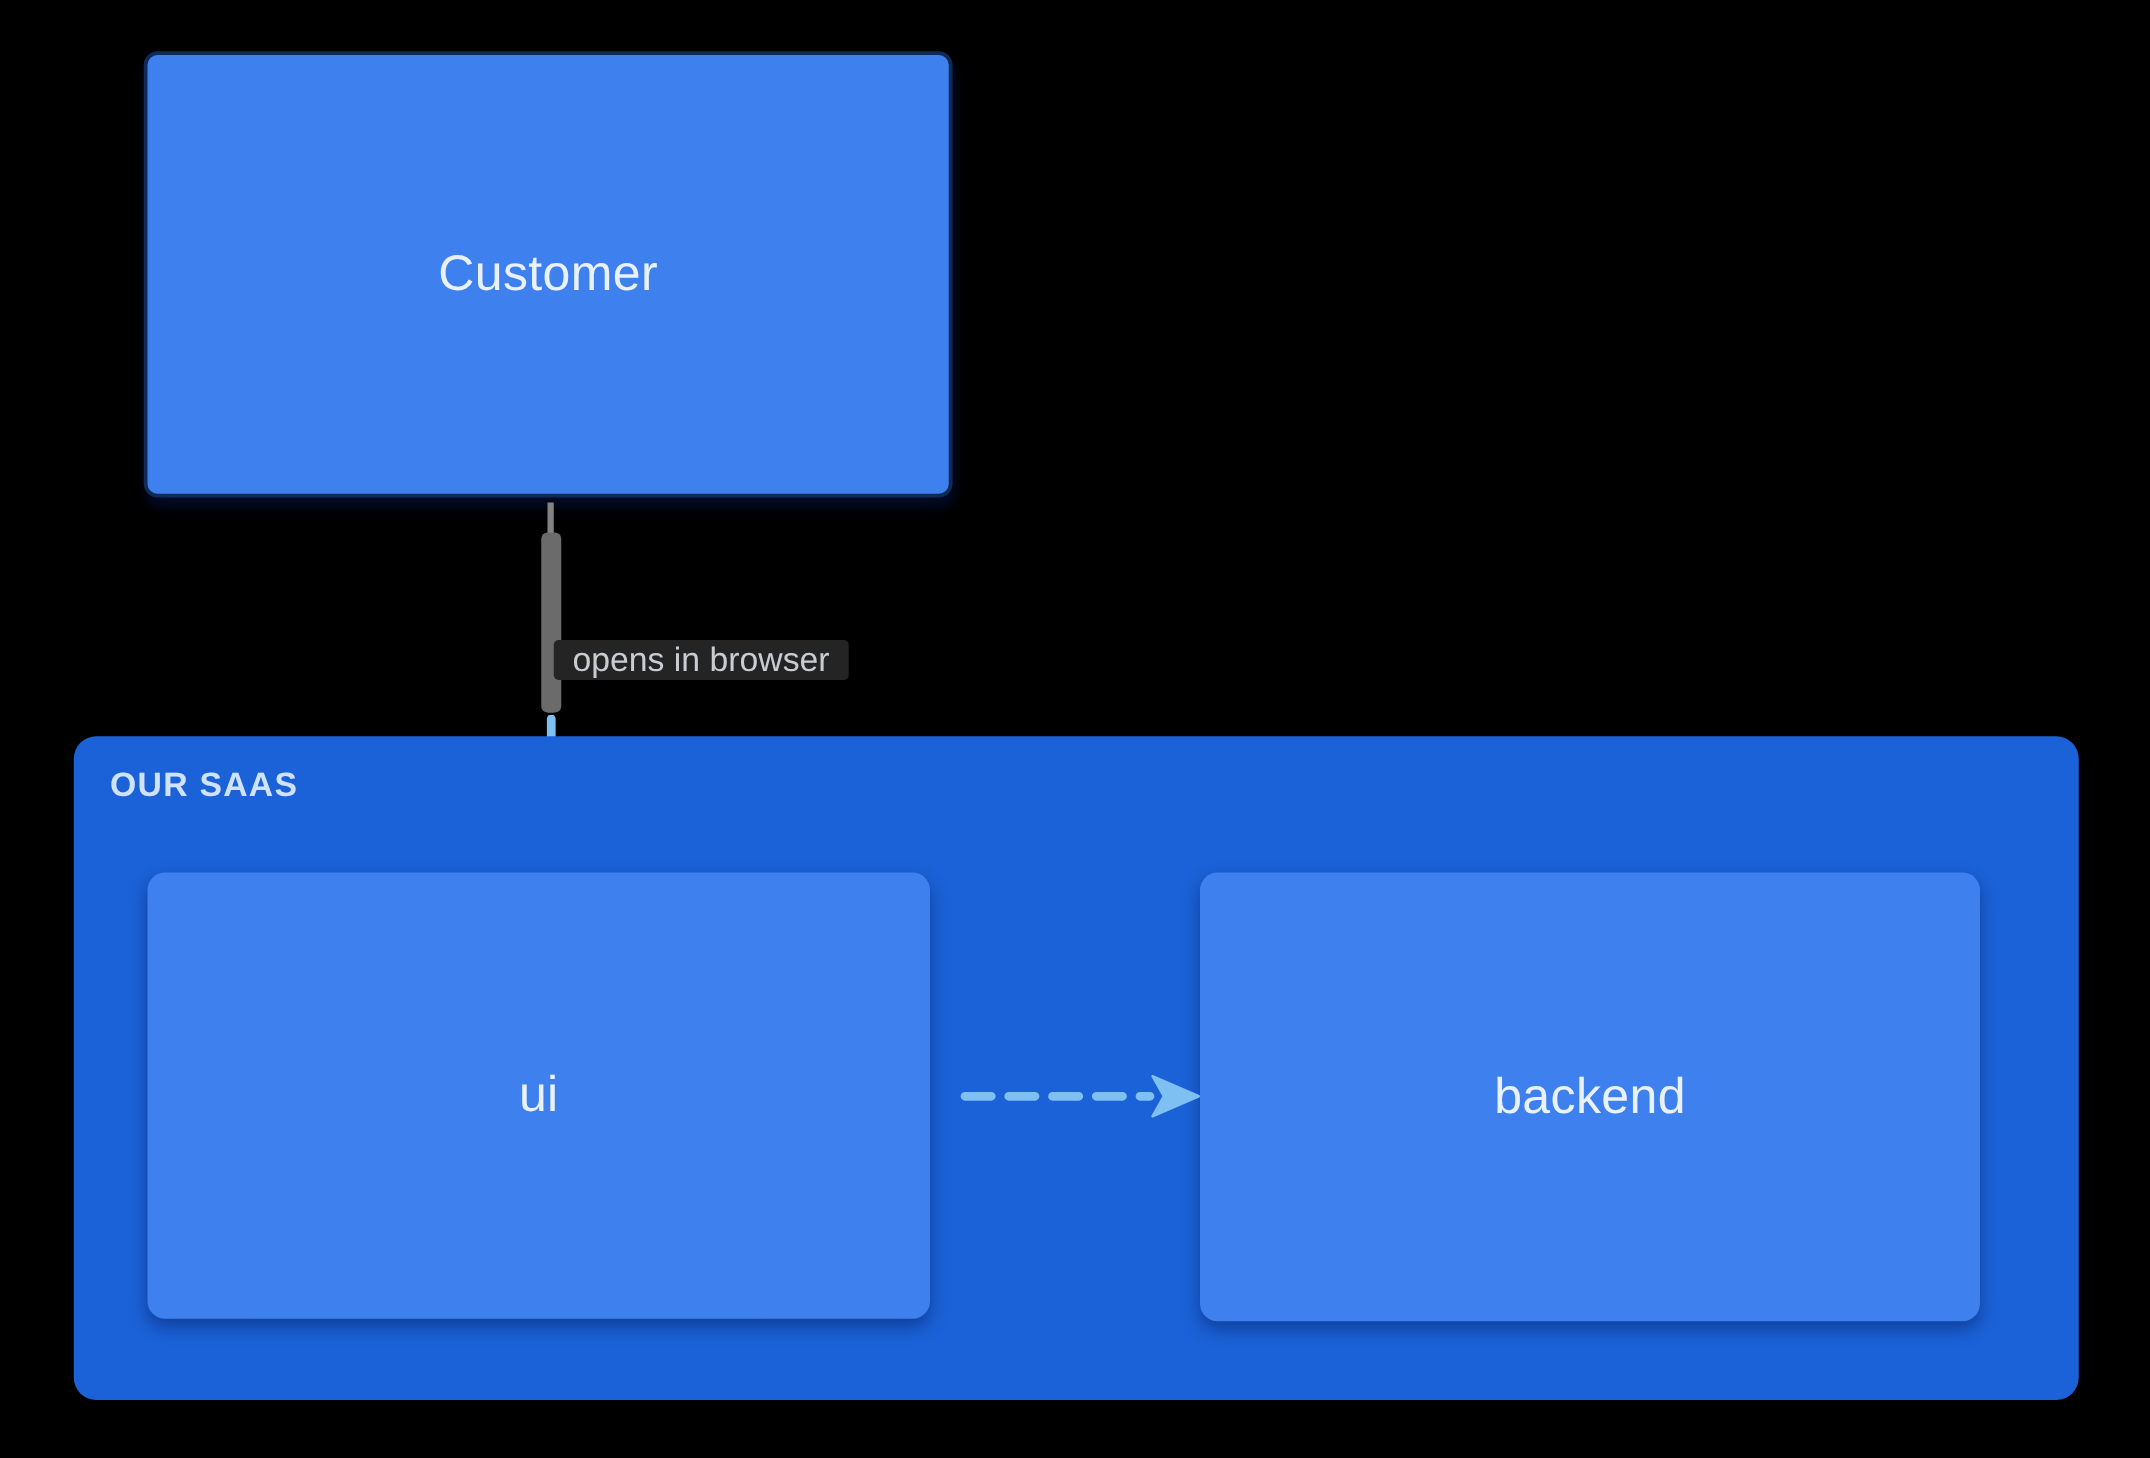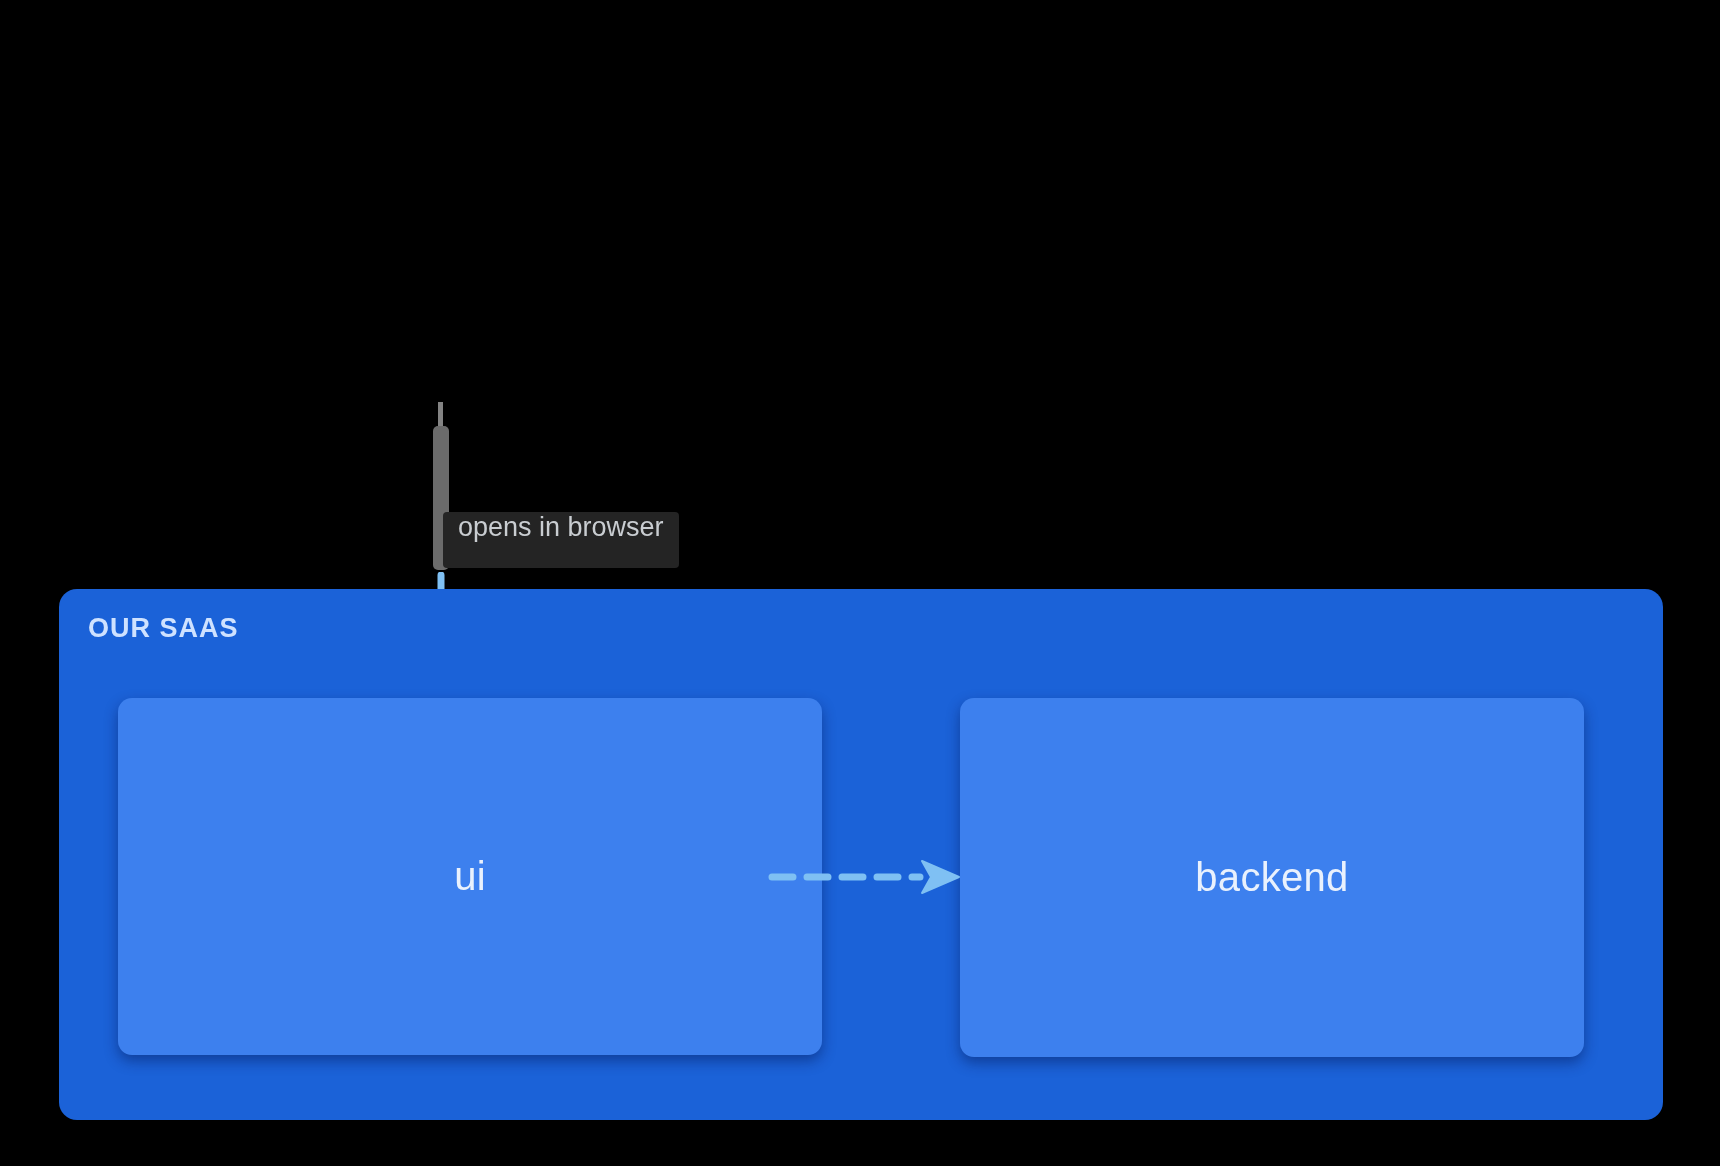--- a/index.html
+++ b/index.html
@@ -31,21 +31,21 @@
     border: 3px solid var(--node-border, #112a55);
     border-radius: 11px;
     box-shadow: 2px 7px 9px rgba(2, 12, 40, 0.95);
   }
   .node-inner {
     position: absolute;
     background: var(--node-fill, #3d80ee);
     border-radius: 14px;
     box-shadow: 0 6px 14px rgba(2, 20, 80, 0.45);
   }
-  .node-ui      { left: 59px;  top: 109px; width: 704px; height: 357px; }
+  .node-ui      { left: 59px;  top: 109px; width: 626px; height: 357px; }
   .node-backend { left: 901px; top: 109px; width: 624px; height: 359px; }
 
   
   .saas {
     position: absolute;
     left: 59px; top: 577px; width: 1604px; height: 531px;
     background: var(--container-fill, #1b62d8);
     border-radius: 18px;
     margin-top: 12px;
   }
@@ -65,22 +65,22 @@
     background: var(--edge-gray-thin, #838383);
   }
   .edge-v-band {
     position: absolute;
     left: 433px; top: 426px; width: 16px; height: 144px;
     background: var(--edge-gray, #6b6b6b);
     border-radius: 5px;
   }
   .edge-label {
     position: absolute;
-    left: 443px; top: 512px; height: 56px;
-    display: flex; align-items: flex-start;
+    left: 443px; top: 512px; height: 32px;
+    display: flex; align-items: flex-end;
     padding: 0 15px;
     background: var(--edge-label-bg, #242424);
     border-radius: 4px;
   }
   .edge-label span {
     font-size: 27px;
     color: var(--edge-label-text, #c9cdd1);
     white-space: nowrap;
   }
   .edge-v-dash { position: absolute; left: 420px; top: 572px; width: 42px; height: 112px; }
@@ -99,20 +99,23 @@
     stroke: var(--edge-dash, #7fc0f3);
     stroke-width: 2;
     stroke-linejoin: round;
   }
 </style>
 </head>
 <body>
 
 <div class="canvas">
 
+  <div class="node node-customer">
+    <span class="node-label">Customer</span>
+  </div>
 
   <div>
     <div class="edge-v-thin"></div>
     <div class="edge-v-band"></div>
     <svg class="edge-v-dash" viewBox="0 0 42 112">
       <line class="dash-line" x1="21" y1="3" x2="21" y2="72" stroke-dasharray="15 11"></line>
       <path class="dash-head" d="M21 106 L5 73 L21 81 L37 73 Z"></path>
     </svg>
     <div class="edge-label">
       <span>opens in browser</span>

